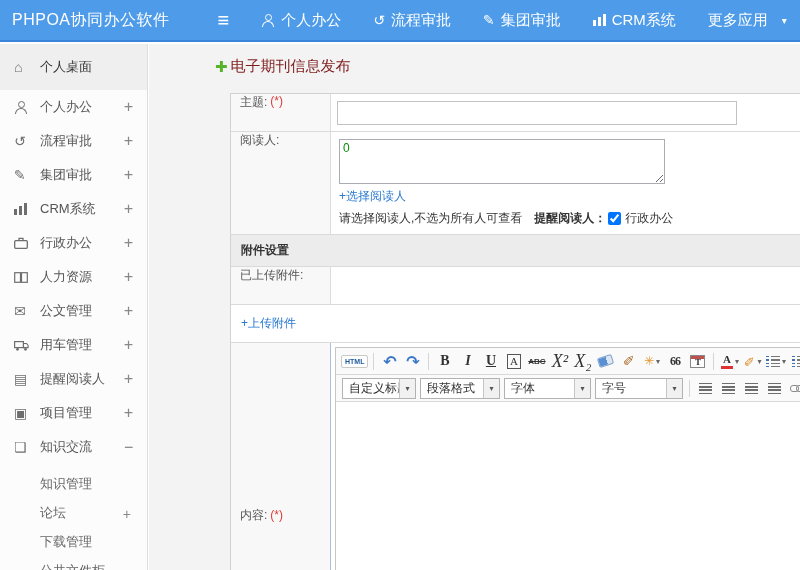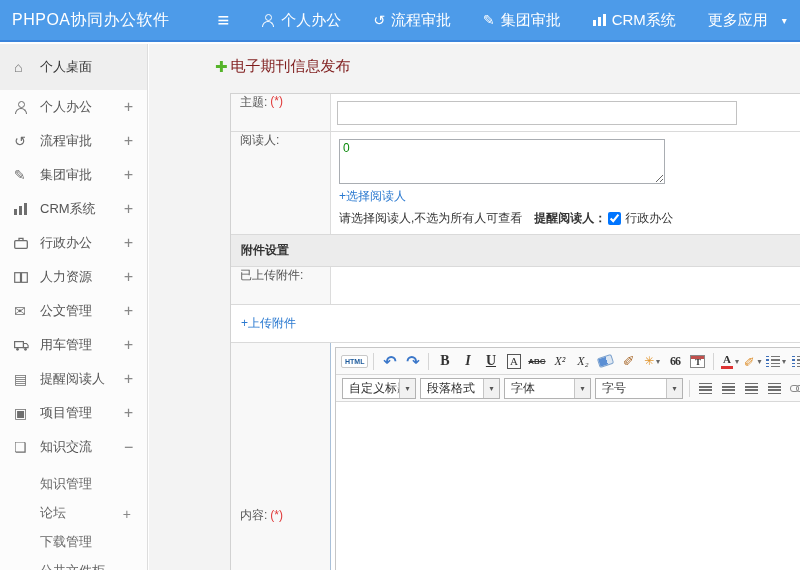--- a/index.html
+++ b/index.html
@@ -72,21 +72,21 @@
           margin:0 1px;border-radius:2px;cursor:pointer;color:#333;flex:0 0 auto}
   .tb-sep{width:1px;height:17px;background:#D5D5D5;margin:0 4px;flex:0 0 auto}
   .t-html{font-size:7px;font-weight:bold;color:#1C5A9C;border:1px solid #C9C9C9;border-radius:2px;
           padding:2px 3px;background:#fff;letter-spacing:0}
   .t-undo,.t-redo{color:#3B77C9;font-size:16px;font-weight:bold}
   .t-serif{font-family:"Liberation Serif","DejaVu Serif",serif;font-size:14px;font-weight:bold}
   .t-i{font-style:italic}
   .t-u{text-decoration:underline}
   .t-abox{font-family:"Liberation Serif",serif;font-size:11px;border:1px solid #555;padding:0 2px;line-height:13px}
   .t-strike{font-size:8px;font-weight:bold;text-decoration:line-through}
-  .t-supsub{font-family:"Liberation Serif",serif;font-size:12px;font-style:italic}
+  .t-supsub{font-family:"Liberation Serif",serif;font-size:18px;font-style:italic}
   .i-eraser{width:13px;height:8px;transform:rotate(-18deg);border-radius:2px;border:1px solid #7AA0CC;
             background:linear-gradient(90deg,#5B8FD4 60%,#DDE7F2 60%)}
   .t-brush{color:#A9692C;font-size:14px}
   .t-magic{color:#E2962F;font-size:12px}
   .t-quote{font-family:"Liberation Serif",serif;font-size:12px;font-weight:bold;letter-spacing:-1px}
   .i-date{width:15px;height:13px;border:1px solid #888;background:#fff;position:relative;display:flex;
           align-items:flex-end;justify-content:center;font:bold 9px "Liberation Serif",serif;color:#333;box-sizing:border-box}
   .i-date::before{content:"";position:absolute;top:0;left:0;right:0;height:3px;background:#C0504D}
   .drop{font-size:8px;color:#666;margin-left:2px}
   .i-fontcolor{display:flex;flex-direction:column;align-items:center;line-height:1}

